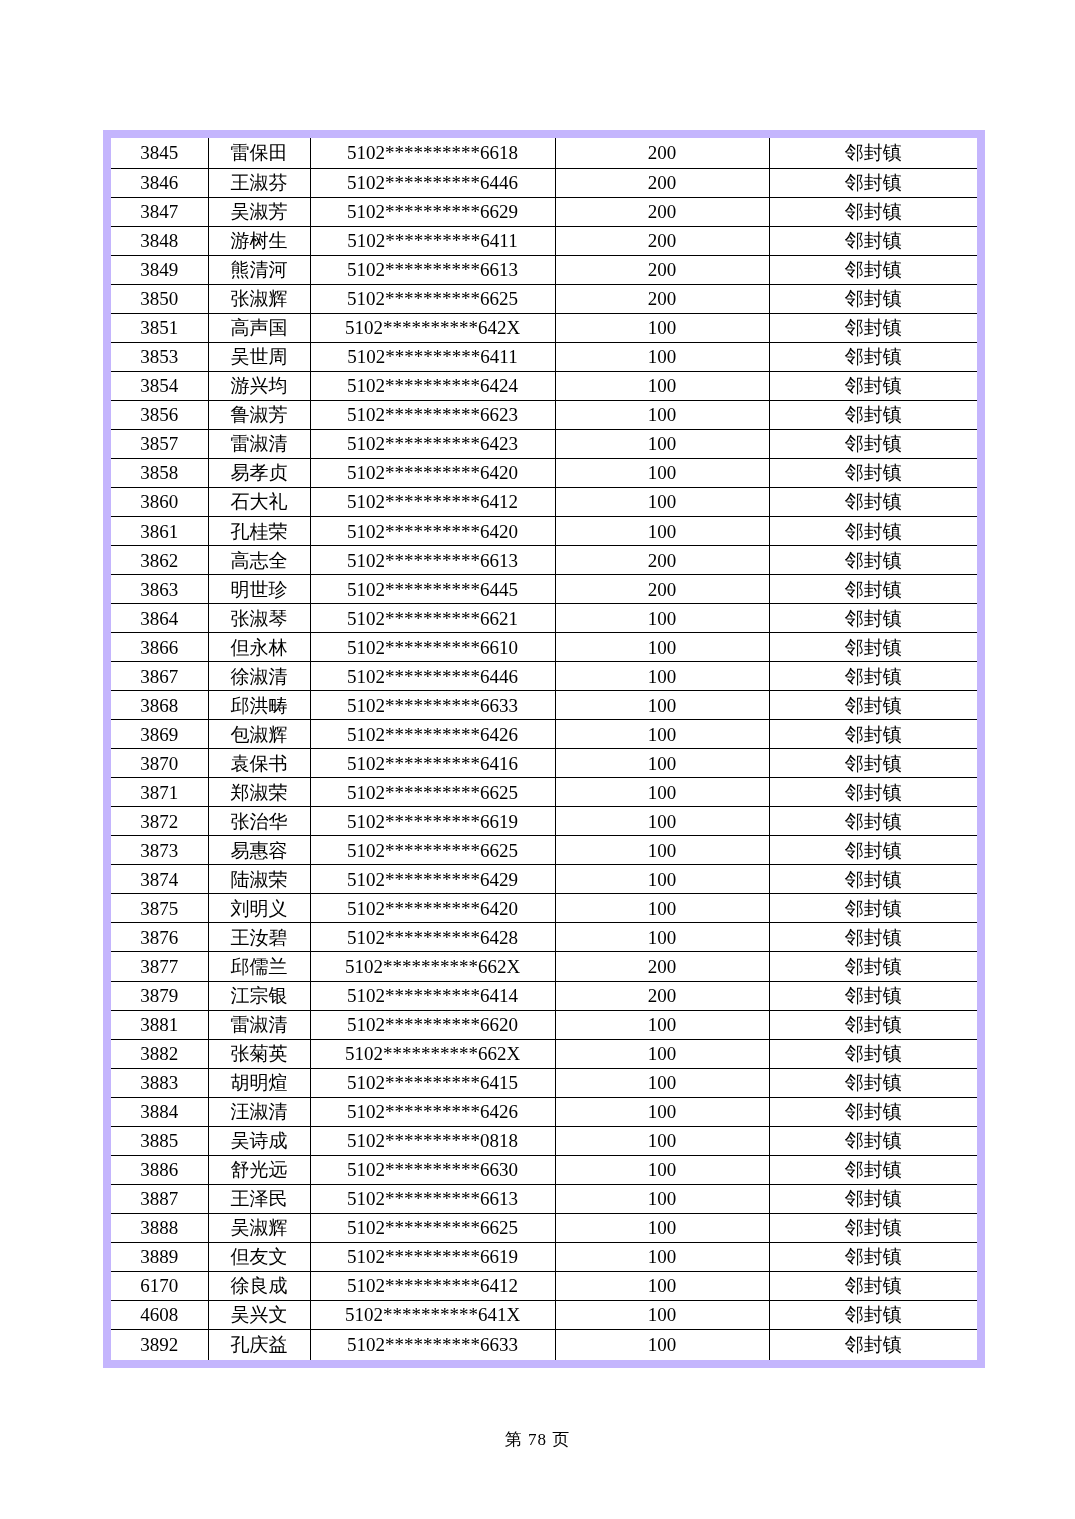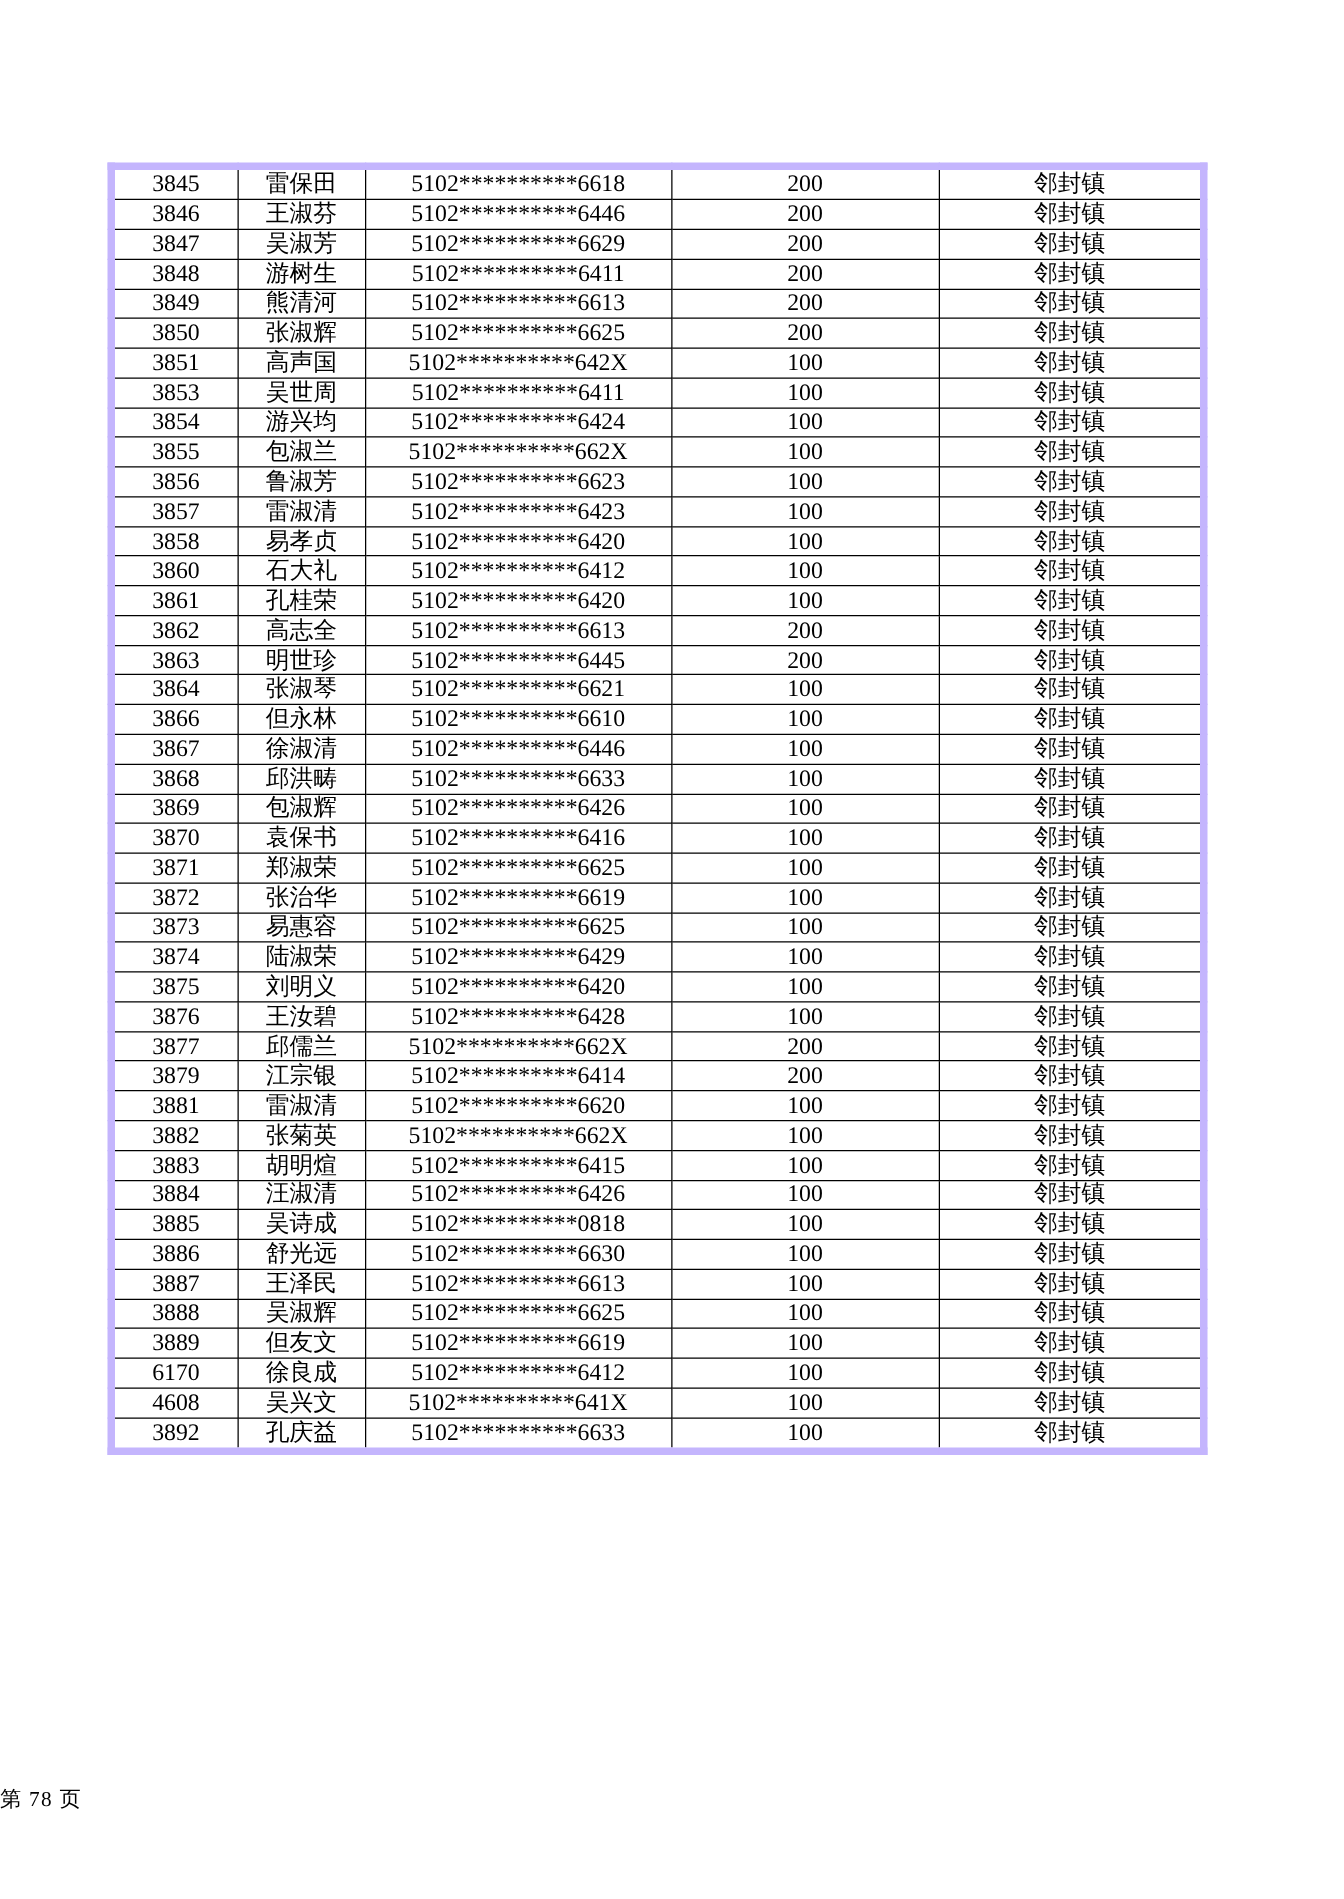--- a/index.html
+++ b/index.html
@@ -11,27 +11,27 @@
     position: relative;
     width: 1075px;
     height: 1519px;
     background: #ffffff;
     font-family: "Liberation Serif", "DejaVu Serif", serif;
     color: #000000;
     overflow: hidden;
   }
   table.roster {
     position: absolute;
-    left: 86px;
+    left: 103px;
     top: 130px;
     width: 874px;
-    height: 1034px;
+    height: 1238px;
     border-collapse: collapse;
     table-layout: fixed;
-    border: 6px solid #c4b5fd;
+    border: 8px solid #c4b5fd;
   }
   table.roster td {
     border: 1px solid #000000;
     text-align: center;
     vertical-align: middle;
     font-size: 19px;
     line-height: 1;
     padding: 0;
     white-space: nowrap;
     overflow: hidden;
@@ -39,20 +39,21 @@
   .col-no    { width: 101px; }
   .col-name  { width: 102px; }
   .col-id    { width: 245px; }
   .col-amt   { width: 214px; }
   .col-town  { width: 212px; }
   .footer {
     position: absolute;
     left: 0;
     top: 1428px;
     width: 100%;
+    text-align: center;
     font-size: 17px;
     letter-spacing: 1px;
   }
 </style>
 </head>
 <body>
 
 <div class="page">
 
   <table class="roster">
@@ -121,27 +122,20 @@
           <td>邻封镇</td>
         </tr>
         <tr>
           <td>3854</td>
           <td>游兴均</td>
           <td>5102**********6424</td>
           <td>100</td>
           <td>邻封镇</td>
         </tr>
         <tr>
-          <td>3855</td>
-          <td>包淑兰</td>
-          <td>5102**********662X</td>
-          <td>100</td>
-          <td>邻封镇</td>
-        </tr>
-        <tr>
           <td>3856</td>
           <td>鲁淑芳</td>
           <td>5102**********6623</td>
           <td>100</td>
           <td>邻封镇</td>
         </tr>
         <tr>
           <td>3857</td>
           <td>雷淑清</td>
           <td>5102**********6423</td>

